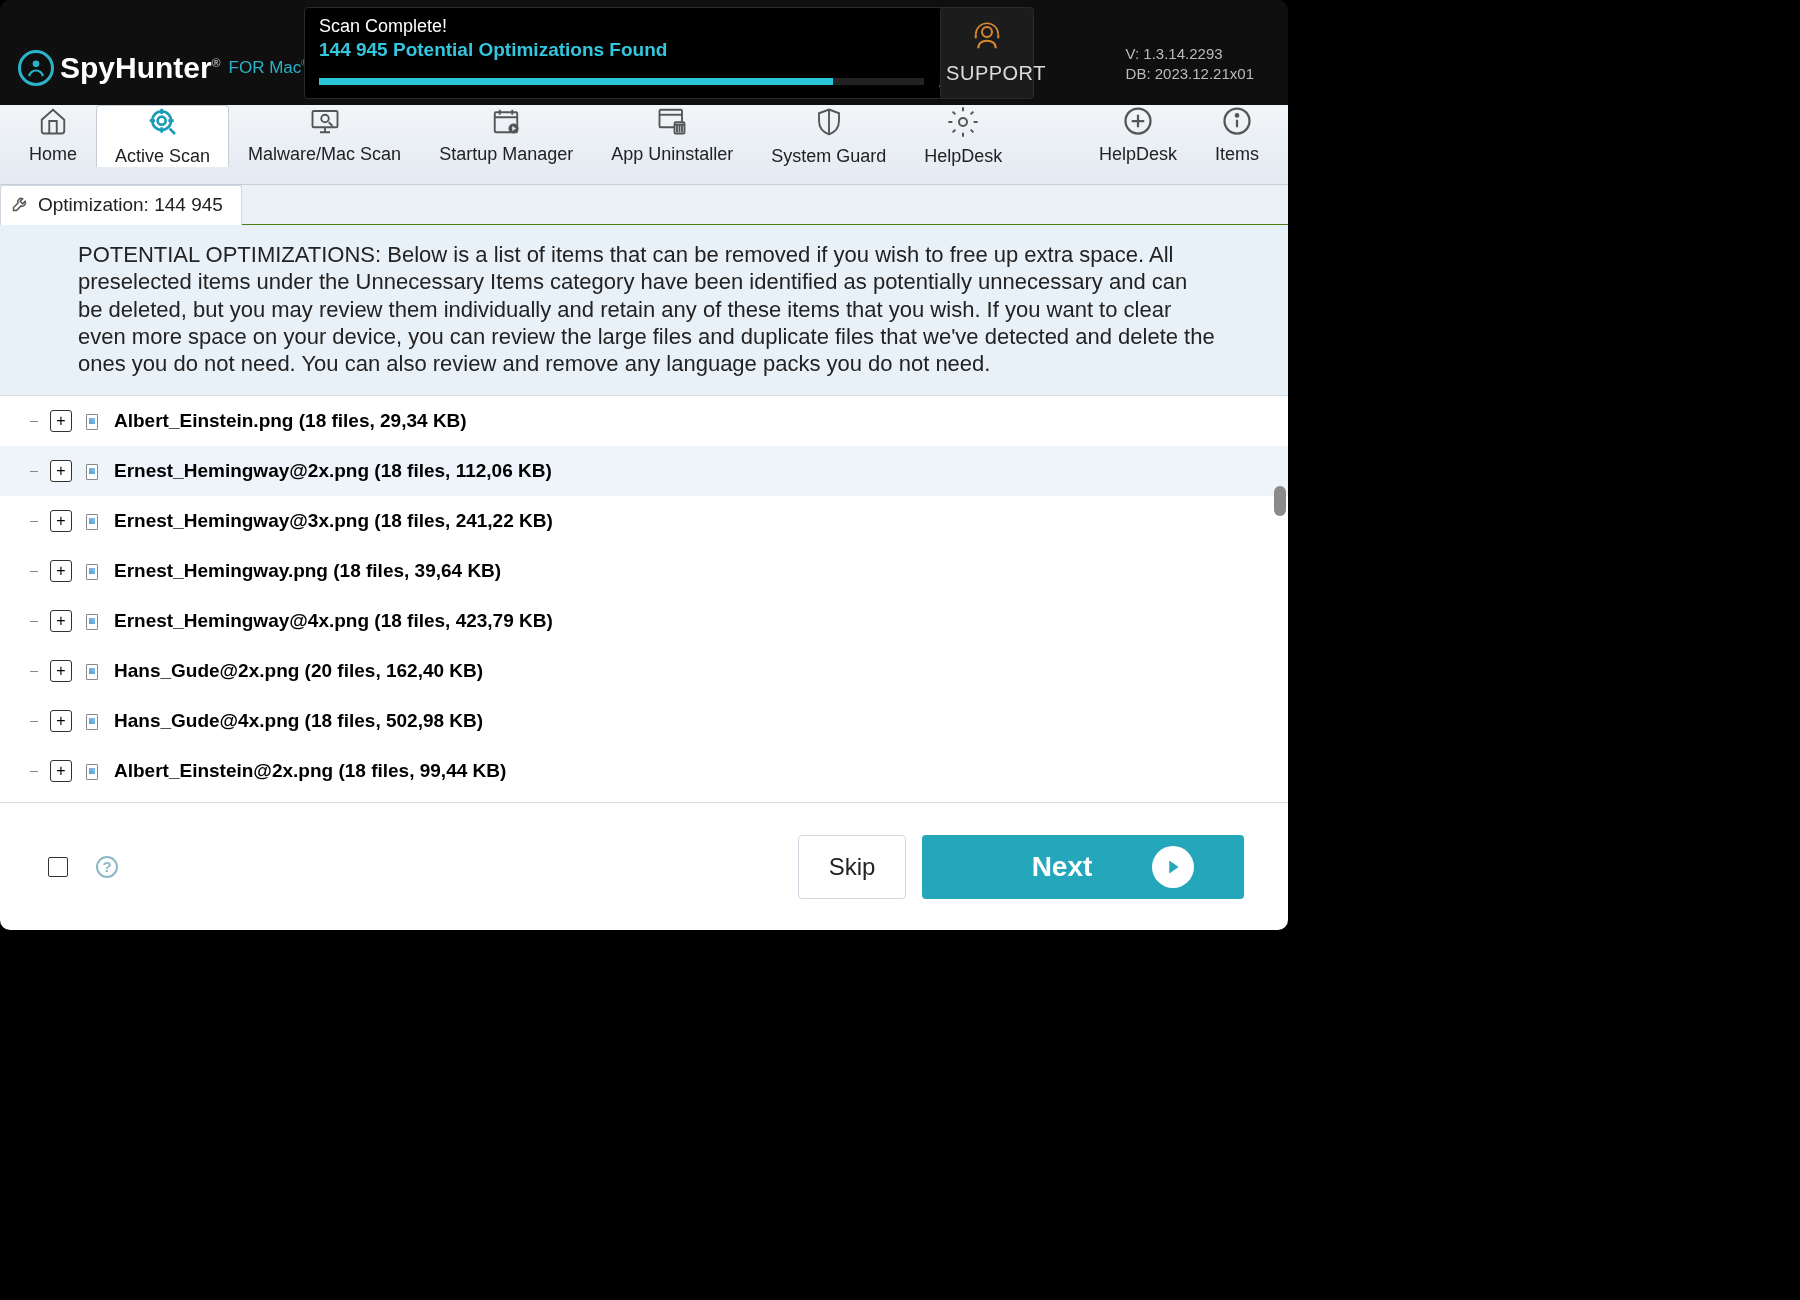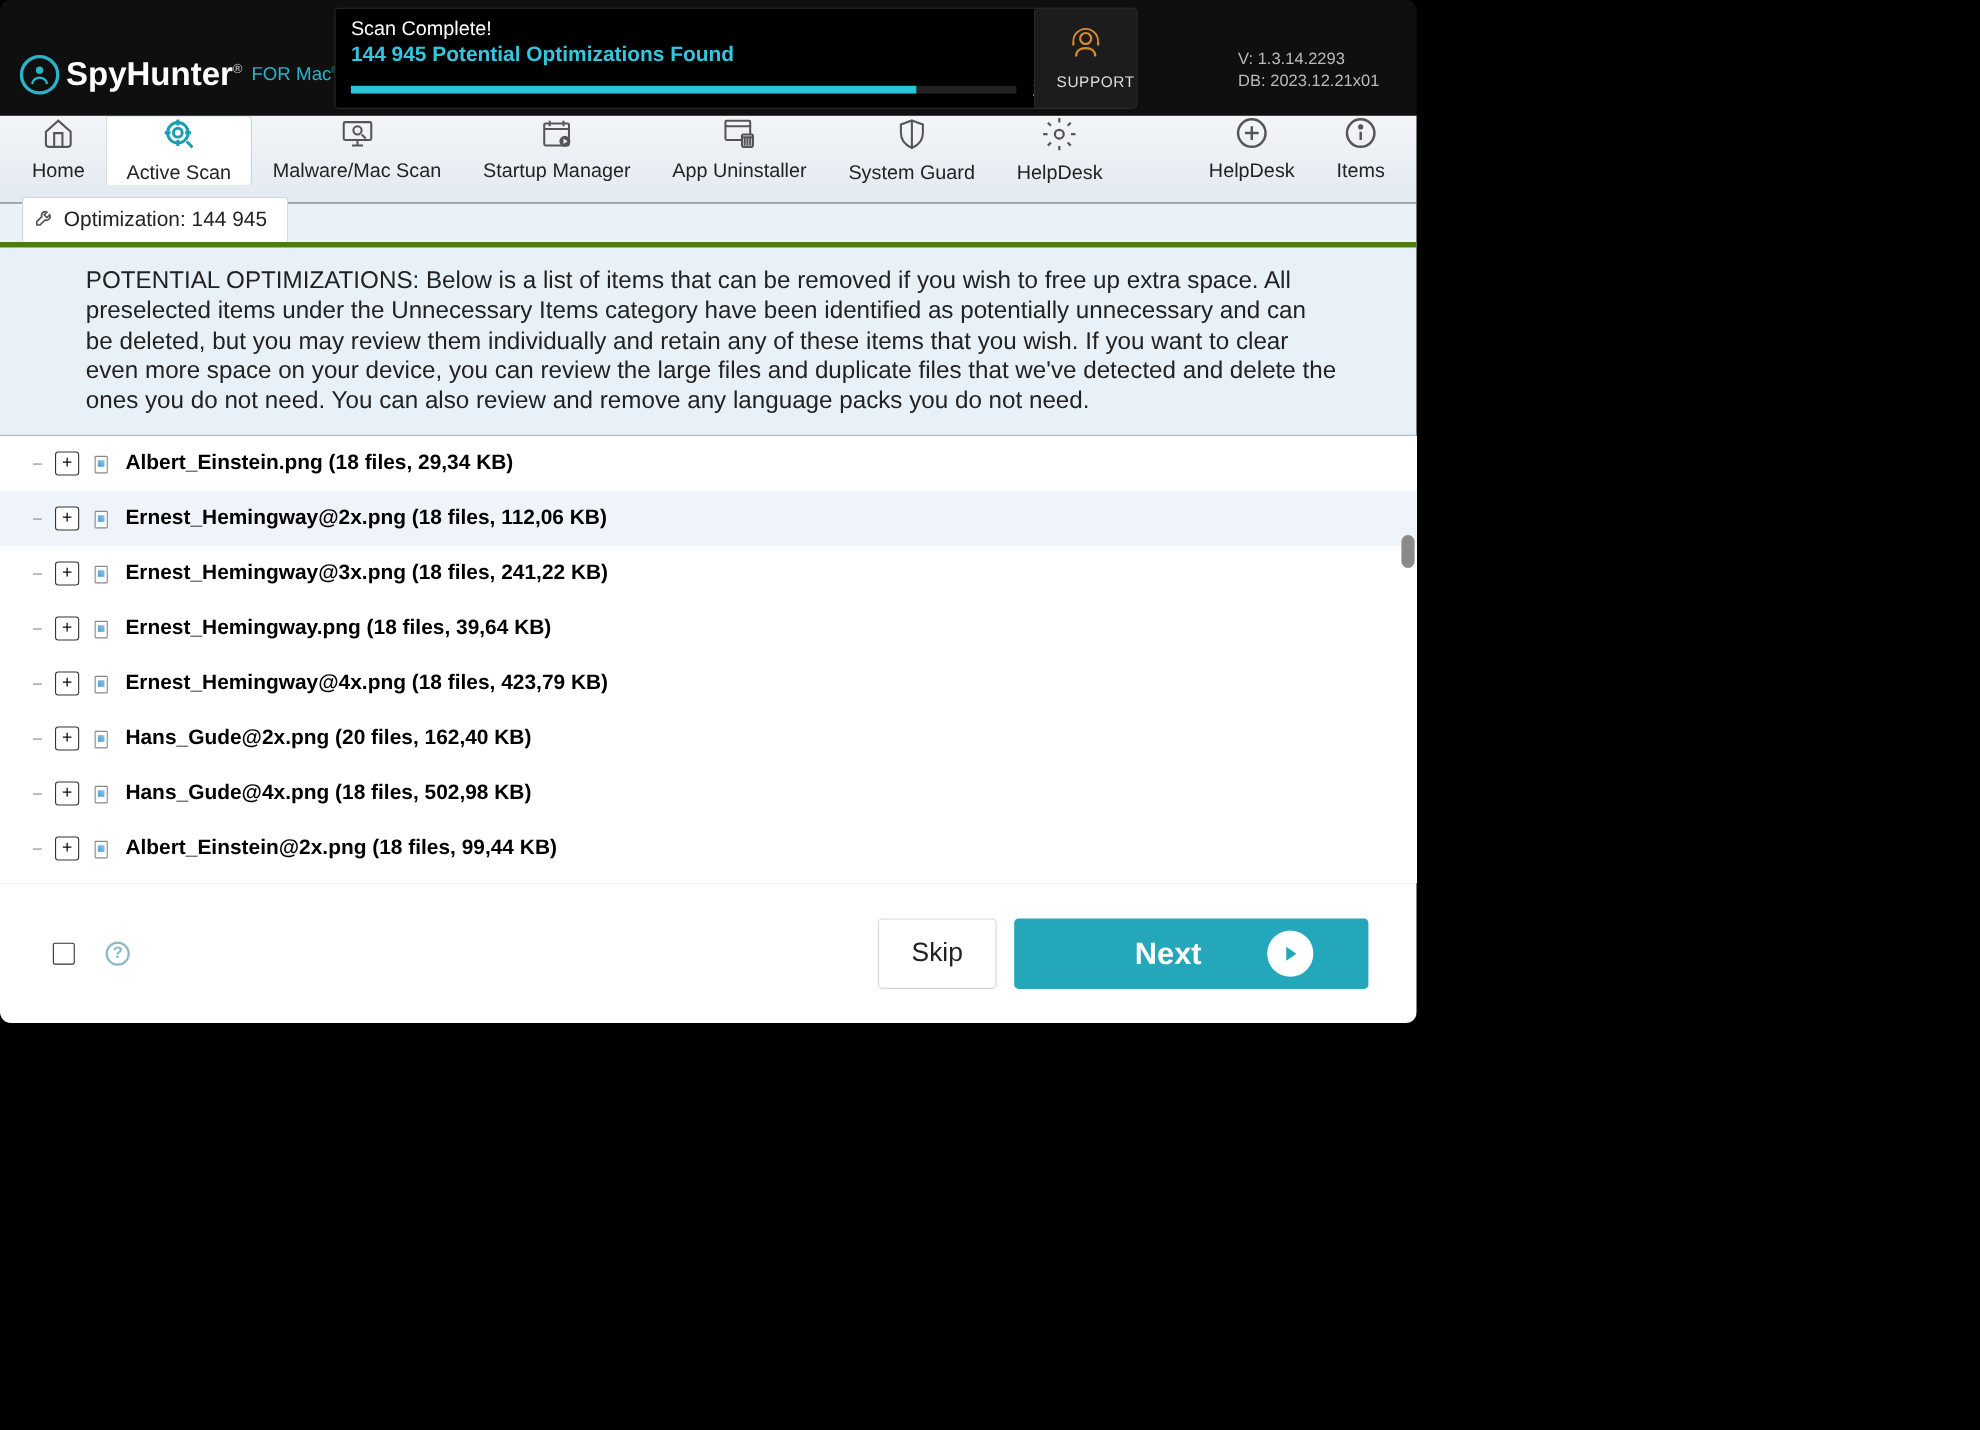--- a/index.html
+++ b/index.html
@@ -125,21 +125,21 @@
   border-radius: 4px;
   border: 1px solid #2a2a2a;
   display: flex;
   flex-direction: column;
   align-items: center;
   justify-content: center;
   gap: 6px;
   cursor: pointer;
 }
 .support-icon { color: #d78a2f; }
-.support-text { color: #ddd; font-size: 14px; letter-spacing: 0.5px; margin-left: 18px; }
+.support-text { color: #ddd; font-size: 20px; letter-spacing: 0.5px; margin-left: 18px; }
 
 .version-box {
   position: absolute;
   right: 34px;
   top: 44px;
   color: #bbb;
   font-size: 15px;
   line-height: 1.3;
 }
 
@@ -173,23 +173,23 @@
 .tool-label { font-size: 18px; }
 .tool-icon { color: #555; }
 .tool-item.active .tool-icon { color: #1a9cb5; }
 .spacer { flex: 1; }
 
 
 .subtab-bar {
   background: #eaf1f7;
   height: 40px;
   display: flex;
-  align-items: flex-end;
-  padding-left: 20px;
-  border-bottom: 5px solid #4d7c0f;
+  align-items: center;
+  padding-left: 0;
+  border-bottom: 1px solid #4d7c0f;
 }
 .subtab {
   background: #fff;
   border: 1px solid #cfd8e0;
   border-bottom: none;
   border-top-left-radius: 3px;
   border-top-right-radius: 3px;
   padding: 7px 18px 7px 10px;
   display: flex;
   align-items: center;

